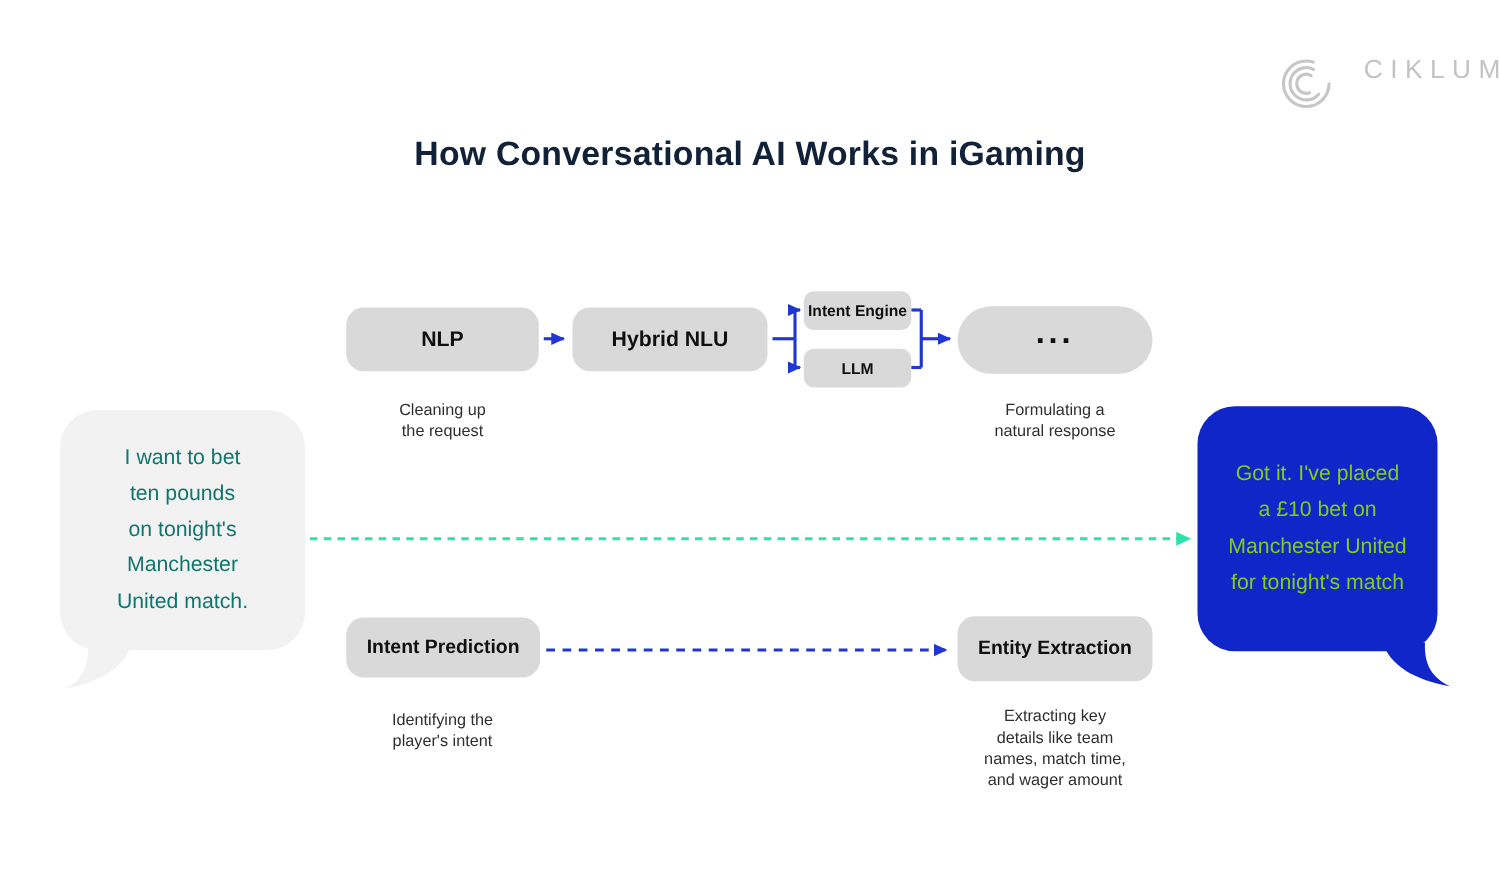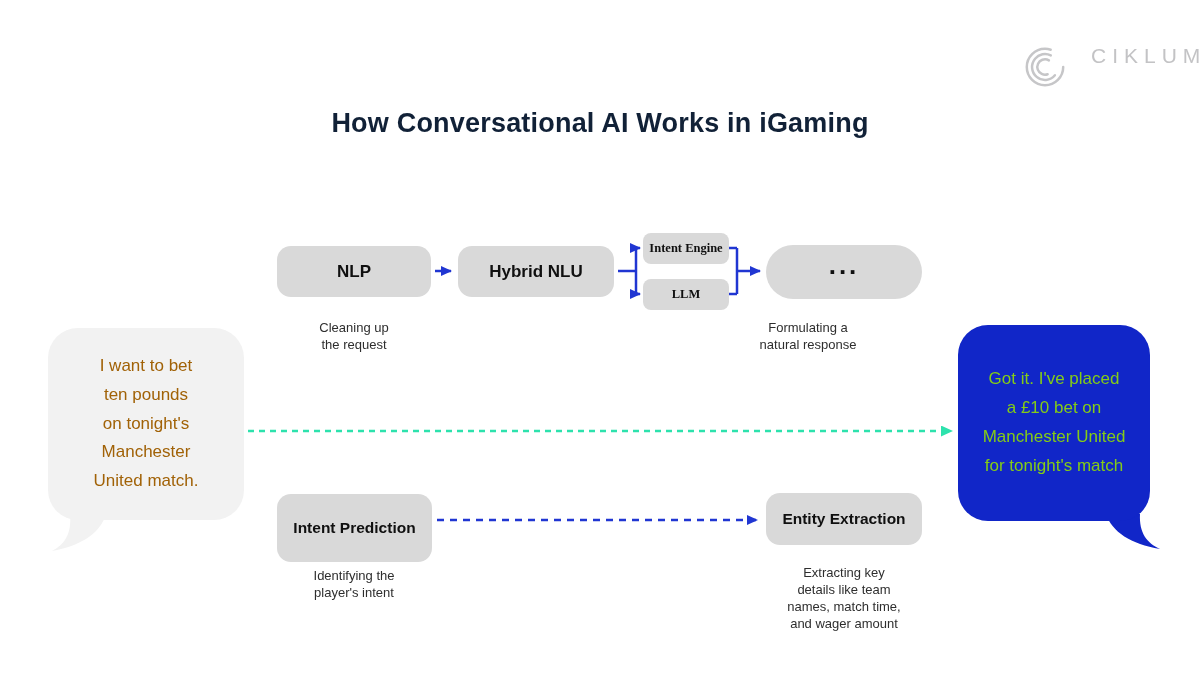--- a/index.html
+++ b/index.html
@@ -21,42 +21,42 @@
     font-size:21px;letter-spacing:6px;color:#c3c3c5;font-weight:400;
   }
   svg.connectors{position:absolute;inset:0;width:1200px;height:700px;pointer-events:none;}
   .node{
     position:absolute;background:#d9d9d9;border-radius:14px;
     display:flex;align-items:center;justify-content:center;
     color:#101010;font-weight:600;
   }
   .node-nlp{left:277px;top:246px;width:154px;height:51px;font-size:17px;}
   .node-hybrid{left:458px;top:246px;width:156px;height:51px;font-size:17px;}
-  .node-small{border-radius:8px;font-size:12.5px;font-family:Liberation Serif, serif;}
+  .node-small{border-radius:8px;font-size:12.5px;}
   .node-intent-engine{left:643px;top:233px;width:86px;height:31px;}
   .node-llm{left:643px;top:279px;width:86px;height:31px;text-align:right;}
   .node-pill{left:766px;top:245px;width:156px;height:54px;border-radius:27px;}
   .dots-label{font-weight:800;font-size:26px;letter-spacing:3px;line-height:1;transform:translateY(-7px);}
-  .node-ip{left:277px;top:494px;width:155px;height:68px;font-size:15.5px;}
+  .node-ip{left:277px;top:494px;width:155px;height:48px;font-size:15.5px;}
   .node-ee{left:766px;top:493px;width:156px;height:52px;font-size:15.5px;}
   .caption{
     position:absolute;transform:translateX(-50%);text-align:center;
     font-size:13px;line-height:1.32;color:#2e2e2e;white-space:pre-line;
   }
   .cap-nlp{left:354px;top:319px;}
   .cap-hybrid{left:536px;top:319px;}
-  .cap-response{left:808px;top:319px;}
+  .cap-response{left:844px;top:319px;}
   .cap-ip{left:354px;top:567px;}
   .cap-ee{left:844px;top:564px;}
   .bubble{
     position:absolute;display:flex;align-items:center;justify-content:center;
     text-align:center;border-radius:30px;white-space:pre-line;
     font-size:17px;line-height:1.7;
   }
-  .bubble-user{left:48px;top:328px;width:196px;height:192px;background:#f2f2f2;color:#a16207;}
+  .bubble-user{left:48px;top:328px;width:196px;height:192px;background:#f2f2f2;color:#0f766e;}
   .bubble-bot{left:958px;top:325px;width:192px;height:196px;background:#1126c8;color:#84cc16;}
 </style>
 </head>
 <body>
 
 <div class="stage">
 
   <div class="title">How Conversational AI Works in iGaming</div>
 
   <div class="logo">

